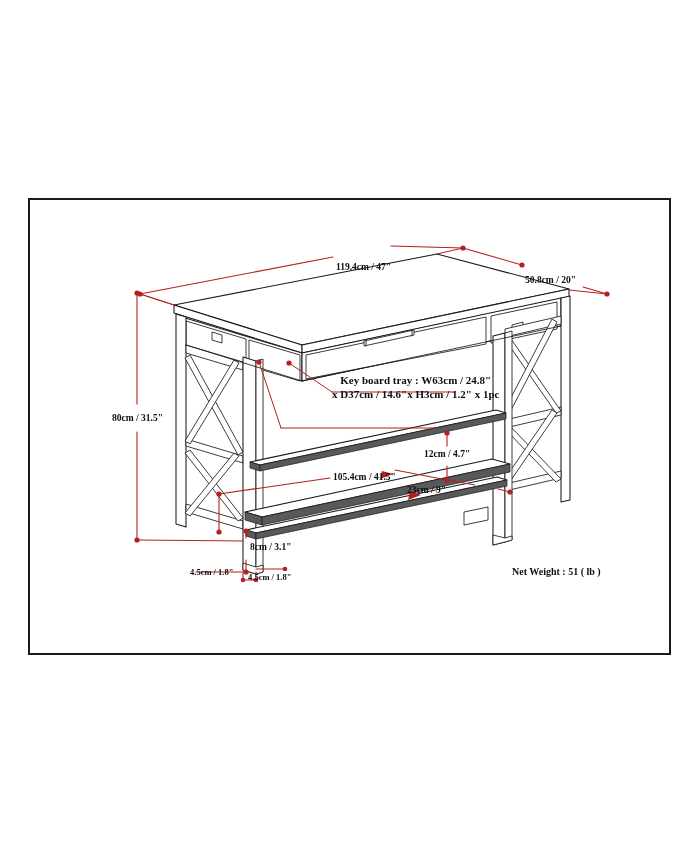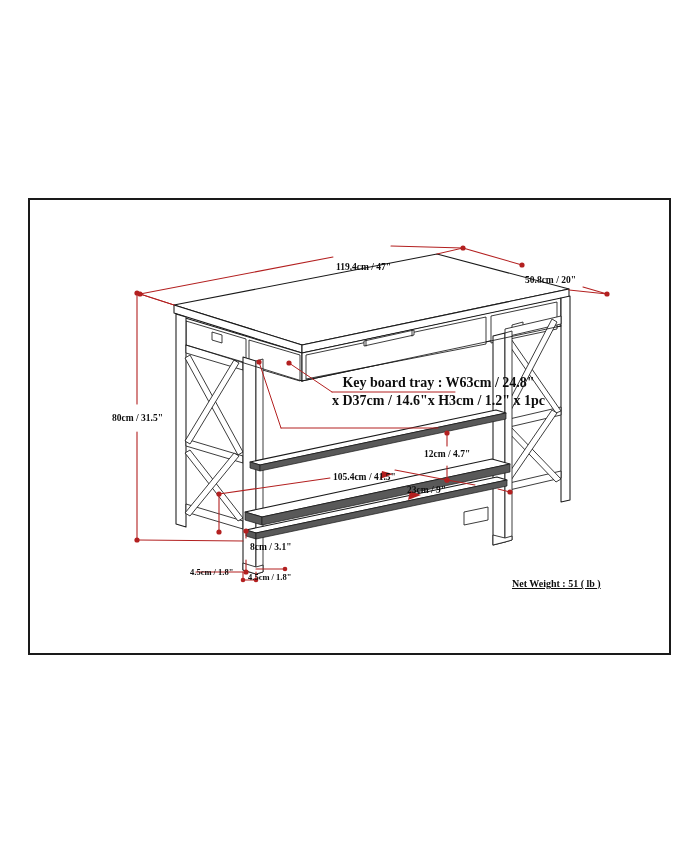--- a/index.html
+++ b/index.html
@@ -44,21 +44,21 @@
   }
   .lbl {
     position: absolute;
     font-family: "Liberation Serif", "DejaVu Serif", serif;
     font-weight: bold;
     color: #0d0d0d;
     white-space: nowrap;
     line-height: 1.25;
   }
   .lbl-dim { font-size: 9.5px; }
-  .lbl-note { font-size: 14px; text-align: center; }
+  .lbl-note { font-size: 11px; text-align: center; }
   .lbl-weight { font-size: 10px; }
   .lbl-small { font-size: 8.5px; }
 </style>
 </head>
 <body>
 
 <div id="page">
 
   <div id="diagram-frame"></div>
 
@@ -291,15 +291,15 @@
   <div class="lbl lbl-small" style="left:190px; top:567px;">4.5cm / 1.8"</div>
 
   <div class="lbl lbl-small" style="left:248px; top:572px;">4.5cm / 1.8"</div>
 
   <div class="lbl lbl-note" style="left:332px; top:374px;">
     <div>Key board tray : W63cm / 24.8"</div>
     <div>x D37cm / 14.6"x H3cm / 1.2" x 1pc</div>
   </div>
 
 
-  <div class="lbl lbl-weight" style="left:512px; top:578px;text-decoration:underline;">Net Weight : 51 ( lb )</div>
+  <div class="lbl lbl-weight" style="left:512px; top:566px;">Net Weight : 51 ( lb )</div>
 
 </div>
 
 </body></html>

